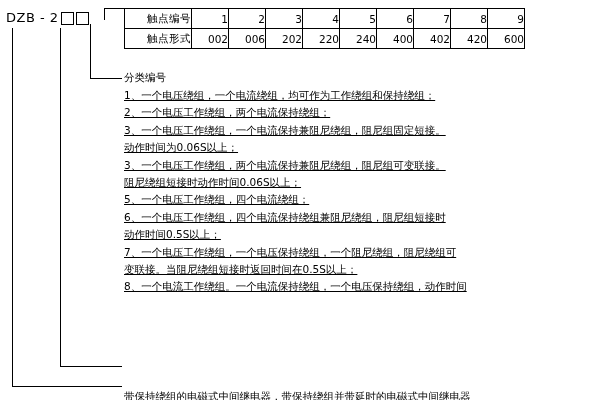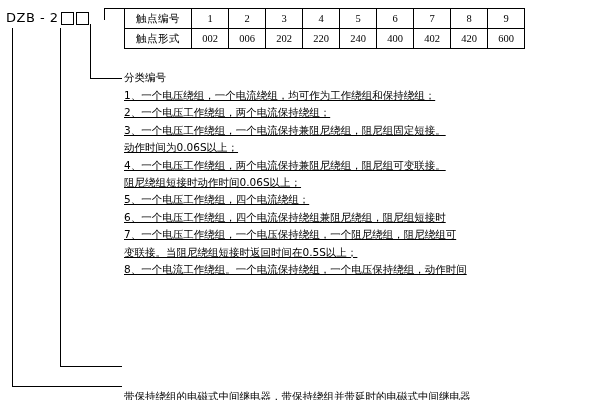--- a/index.html
+++ b/index.html
@@ -48,25 +48,24 @@
     position: absolute;
     left: 124px;
     top: 8px;
   }
   table.spec {
     border-collapse: collapse;
     font-size: 10.5px;
   }
   table.spec td {
     border: 1px solid #000;
-    text-align: center;
+    text-align: right;
     vertical-align: middle;
     height: 19px;
     padding: 0 0;
-    font-family: Liberation Serif, serif;
   }
   table.spec td.hdr {
     width: 66px;
     font-size: 10.5px;
     letter-spacing: 0.5px;
   }
   table.spec td.val {
     width: 36px;
   }
 
@@ -153,24 +152,25 @@
   <div class="vline" style="left:12px; top:28px; height:358px;"></div>
   <div class="hline" style="left:12px; top:386px; width:110px;"></div>
 
   <div class="label-line" style="left:124px; top:71px;">分类编号</div>
 
   <div class="notes" style="top:87px;">
     <div class="line">1、一个电压绕组，一个电流绕组，均可作为工作绕组和保持绕组；</div>
     <div class="line">2、一个电压工作绕组，两个电流保持绕组；</div>
     <div class="line">3、一个电压工作绕组，一个电流保持兼阻尼绕组，阻尼组固定短接。</div>
     <div class="line">动作时间为0.06S以上；</div>
-    <div class="line">4、一个电压工作绕组，两个电流保持兼阻尼绕组，阻尼组可变联接。</div>
+    <div class="line">3、一个电压工作绕组，两个电流保持兼阻尼绕组，阻尼组可变联接。</div>
     <div class="line">阻尼绕组短接时动作时间0.06S以上；</div>
     <div class="line">5、一个电压工作绕组，四个电流绕组；</div>
     <div class="line">6、一个电压工作绕组，四个电流保持绕组兼阻尼绕组，阻尼组短接时</div>
+    <div class="line">动作时间0.5S以上；</div>
     <div class="line">7、一个电压工作绕组，一个电压保持绕组，一个阻尼绕组，阻尼绕组可</div>
     <div class="line">变联接。当阻尼绕组短接时返回时间在0.5S以上；</div>
     <div class="line">8、一个电流工作绕组。一个电流保持绕组，一个电压保持绕组，动作时间</div>
   </div>
 
   <div class="label-line" style="left:124px; top:359px;margin-top:48px;">设计序号</div>
   <div class="label-line" style="left:124px; top:390px;">带保持绕组的电磁式中间继电器，带保持绕组并带延时的电磁式中间继电器</div>
 
 </div>
 

